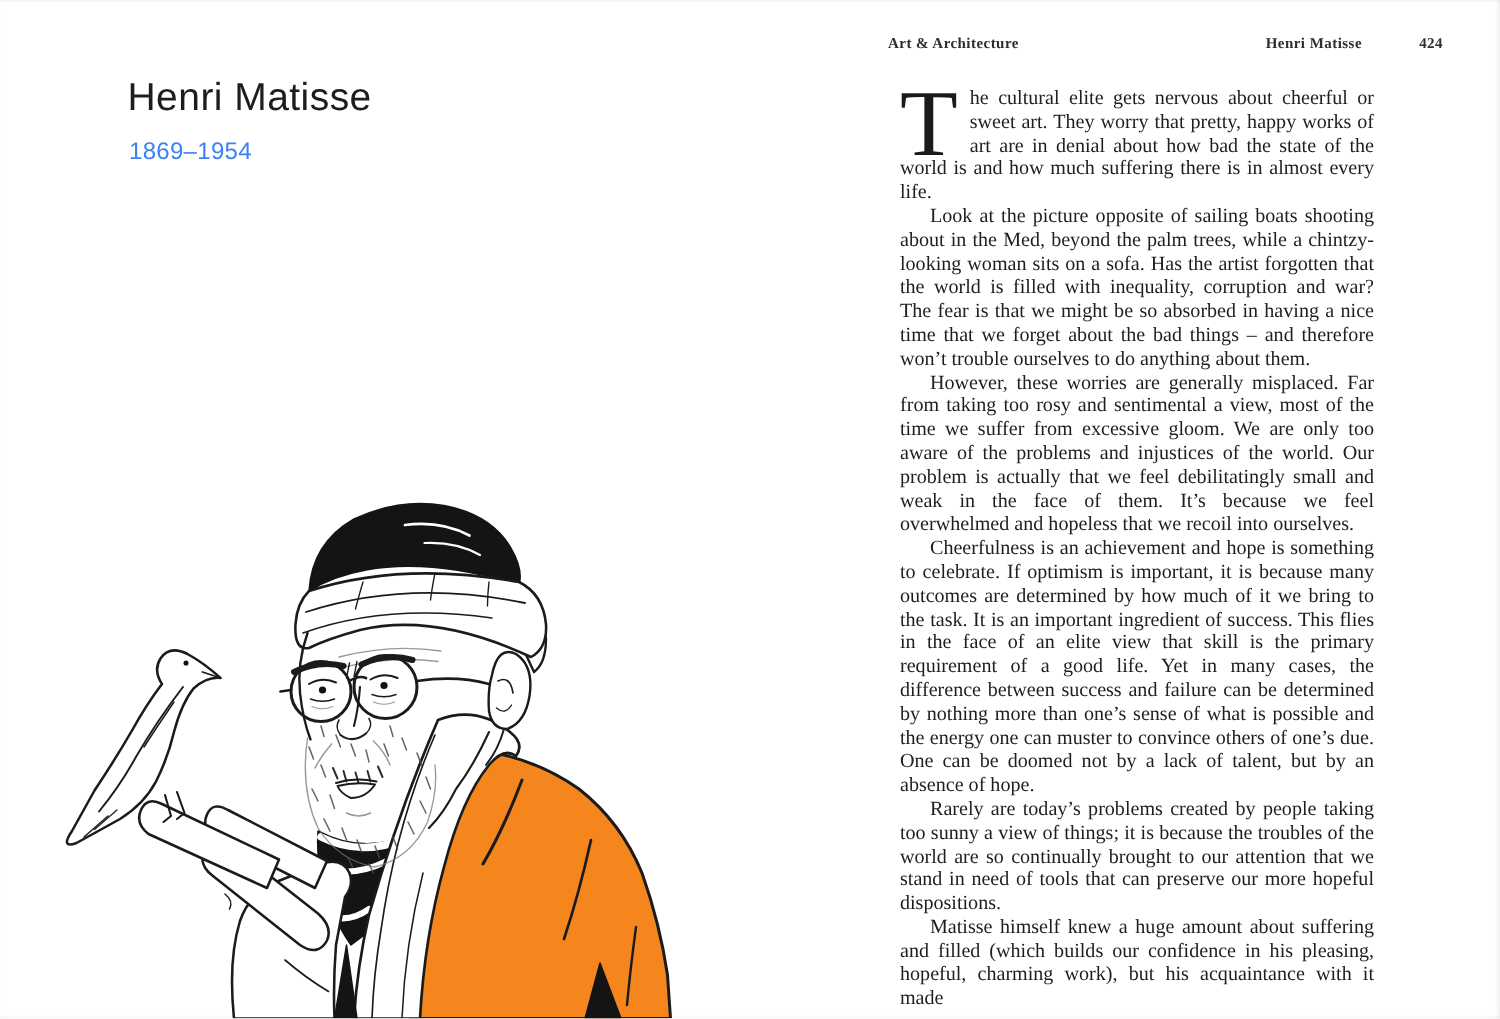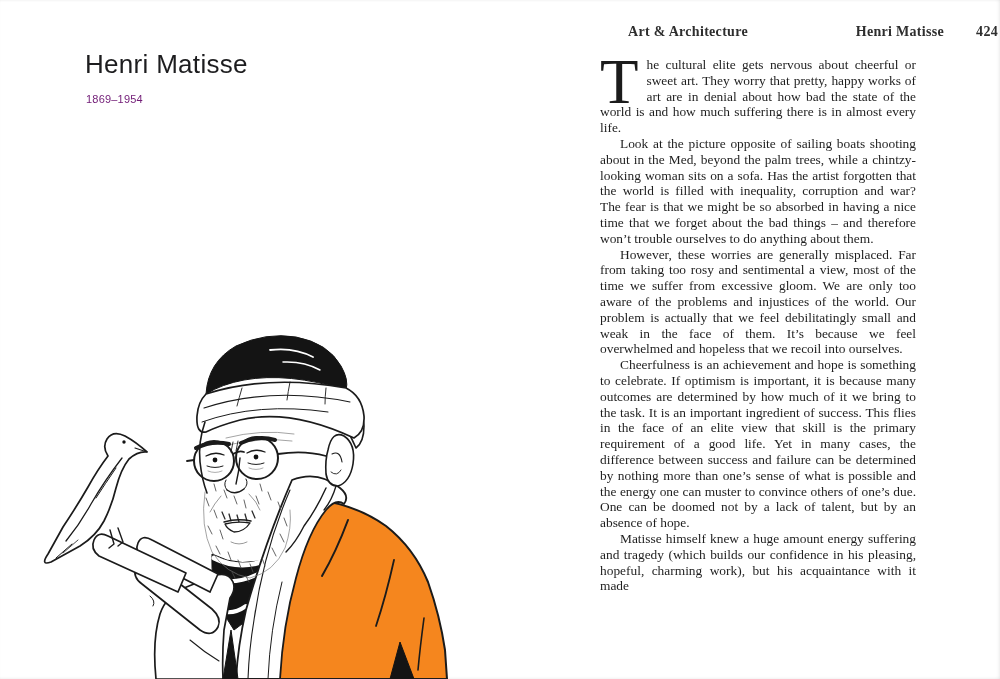--- a/index.html
+++ b/index.html
@@ -9,37 +9,37 @@
     box-shadow:inset -2px 0 4px -2px rgba(0,0,0,.12), inset 0 -2px 4px -3px rgba(0,0,0,.10), inset 0 2px 3px -2px rgba(0,0,0,.06);
   }
   
   .title{
     position:absolute;left:85px;top:50px;
     font-family:"Liberation Sans",sans-serif;font-weight:500;font-size:26px;line-height:1.1;
     letter-spacing:.3px;color:#1d1d1f;
   }
   .dates{
     position:absolute;left:86px;top:93px;
-    font-family:"Liberation Sans",sans-serif;font-weight:400;font-size:11px;
-    letter-spacing:.2px;color:#701a75;
+    font-family:"Liberation Sans",sans-serif;font-weight:400;font-size:16px;
+    letter-spacing:.2px;color:#3b82f6;
   }
   .illustration{position:absolute;left:28px;top:330px;width:445px;height:349px;}
   .illustration svg{display:block;width:100%;height:100%;}
   .ln{fill:none;stroke:#1b1b1b;stroke-linecap:round;stroke-linejoin:round;}
   .wfill{fill:#ffffff;stroke:#1b1b1b;stroke-linejoin:round;}
   .kfill{fill:#141414;stroke:#141414;stroke-linejoin:round;}
   .robe-fill{fill:var(--accent-color,#F5861E);stroke:#1b1b1b;stroke-width:2;stroke-linejoin:round;}
   .wline{fill:none;stroke:#ffffff;stroke-linecap:round;}
   .stip{stroke:#4a4a4a;stroke-width:1;opacity:.85;}
   .stipd{stroke:#2a2a2a;stroke-width:1.3;}
   .soft{stroke:#777;opacity:.75;}
   
   .rheader{
-    position:absolute;left:628px;top:24px;width:370px;display:flex;align-items:flex-end;
-    font-family:"Liberation Serif",serif;font-weight:700;font-size:14px;
+    position:absolute;left:592px;top:24px;width:370px;display:flex;align-items:flex-end;
+    font-family:"Liberation Serif",serif;font-weight:700;font-size:10px;
     letter-spacing:.3px;color:#2e2e2e;
   }
   .rheader .section{flex:1;}
   .rheader .pagenum{margin-left:26px;width:28px;text-align:right;}
   .body-text{
     position:absolute;left:600px;top:57px;width:316px;
     font-size:13.4px;line-height:15.8px;text-align:justify;color:#1e1e1e;
     hyphens:none;
   }
   .body-text p{margin:0;text-indent:20px;}
@@ -214,17 +214,18 @@
     <div class="rheader">
       <span class="section">Art &amp; Architecture</span>
       <span class="chapter">Henri Matisse</span>
       <span class="pagenum">424</span>
     </div>
     <div class="body-text">
         <p class="first"><span class="dropcap">T</span>he cultural elite gets nervous about cheerful or sweet art. They worry that pretty, happy works of art are in denial about how bad the state of the world is and how much suffering there is in almost every life.</p>
         <p>Look at the picture opposite of sailing boats shooting about in the Med, beyond the palm trees, while a chintzy-looking woman sits on a sofa. Has the artist forgotten that the world is filled with inequality, corruption and war? The fear is that we might be so absorbed in having a nice time that we forget about the bad things – and therefore won’t trouble ourselves to do anything about them.</p>
         <p>However, these worries are generally misplaced. Far from taking too rosy and sentimental a view, most of the time we suffer from excessive gloom. We are only too aware of the problems and injustices of the world. Our problem is actually that we feel debilitatingly small and weak in the face of them. It’s because we feel overwhelmed and hopeless that we recoil into ourselves.</p>
         <p>Cheerfulness is an achievement and hope is something to celebrate. If optimism is important, it is because many outcomes are determined by how much of it we bring to the task. It is an important ingredient of success. This flies in the face of an elite view that skill is the primary requirement of a good life. Yet in many cases, the difference between success and failure can be determined by nothing more than one’s sense of what is possible and the energy one can muster to convince others of one’s due. One can be doomed not by a lack of talent, but by an absence of hope.</p>
-        <p>Matisse himself knew a huge amount energy suffering and tragedy (which builds our confidence in his pleasing, hopeful, charming work), but his acquaintance with it made</p>
+        <p>Rarely are today’s problems created by people taking too sunny a view of things; it is because the troubles of the world are so continually brought to our attention that we stand in need of tools that can preserve our more hopeful dispositions.</p>
+        <p>Matisse himself knew a huge amount about suffering and filled (which builds our confidence in his pleasing, hopeful, charming work), but his acquaintance with it made</p>
       </div>
   </div>
 
 </div>
 
 </body></html>

